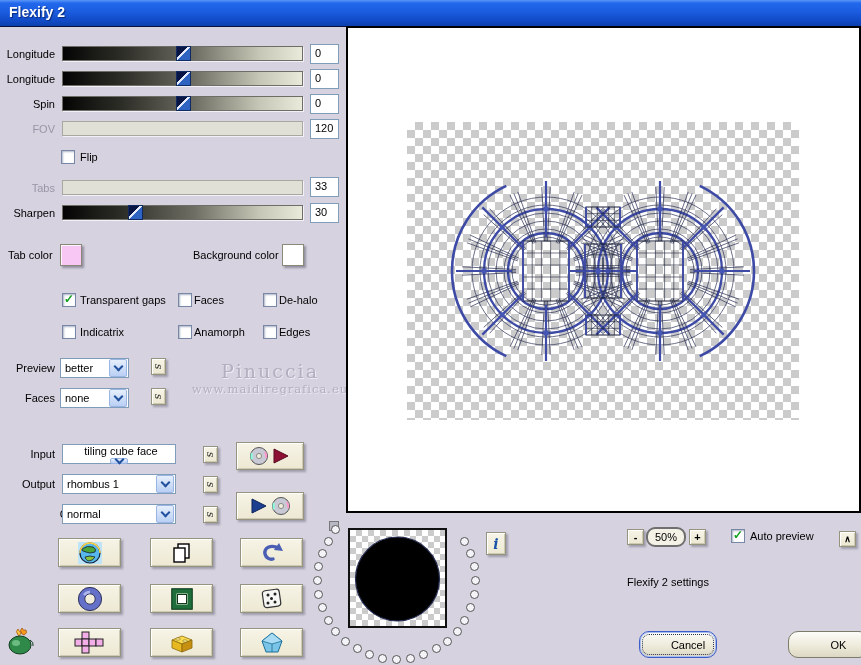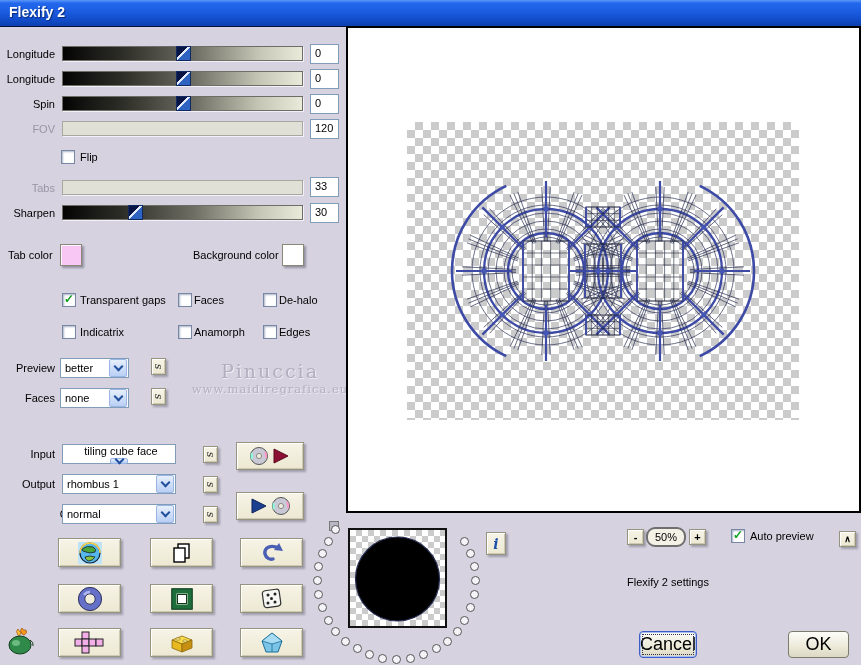--- a/index.html
+++ b/index.html
@@ -51,22 +51,22 @@
 
   
   .btn{position:absolute;background:linear-gradient(180deg,#f7f4e7,#ece8d2);
     border:1px solid #96947e;box-shadow:inset 1px 1px 0 #fff,inset -1px -1px 0 #cdc9b2,
     2px 2px 2px rgba(90,90,110,.45);display:flex;align-items:center;justify-content:center;}
   .sbtn{width:13px;height:15px;font-family:"DejaVu Serif",serif;font-style:italic;font-size:11px;color:#333;}
   .sbtn span{display:inline-block;transform:rotate(90deg);}
   .iconbtn{width:61px;height:27px;}
   .tinybtn{width:15px;height:14px;font-weight:bold;font-size:11px;}
   .pbtn{position:absolute;background:linear-gradient(180deg,#fdfdf9,#ece9d8 60%,#dcd8c4);
-    border:1px solid #7c7c6a;border-radius:4px;font-size:18px;
-    display:flex;align-items:center;justify-content:center;}
+    border:1px solid #7c7c6a;border-radius:10px;font-size:11px;
+    display:flex;align-items:center;justify-content:center;padding-left:20px;}
   .pbtn.focus{border:1px solid #3c5cc8;box-shadow:inset 0 0 0 1px #a8bcf0;outline:1px dotted #26324e;outline-offset:-4px;}
 
   
   .panel{position:absolute;left:346px;top:26px;width:515px;height:487px;background:#fff;border:2px solid #000;box-sizing:border-box;}
   .checker{background-color:#fff;
     background-image:linear-gradient(45deg,#cbcbcb 25%,transparent 25% 75%,#cbcbcb 75%),
                      linear-gradient(45deg,#cbcbcb 25%,transparent 25% 75%,#cbcbcb 75%);
     background-size:16px 16px;background-position:0 0,8px 8px;}
   #main-checker{position:absolute;left:407px;top:122px;width:392px;height:298px;}
   #main-checker svg{position:absolute;left:0;top:0;}

